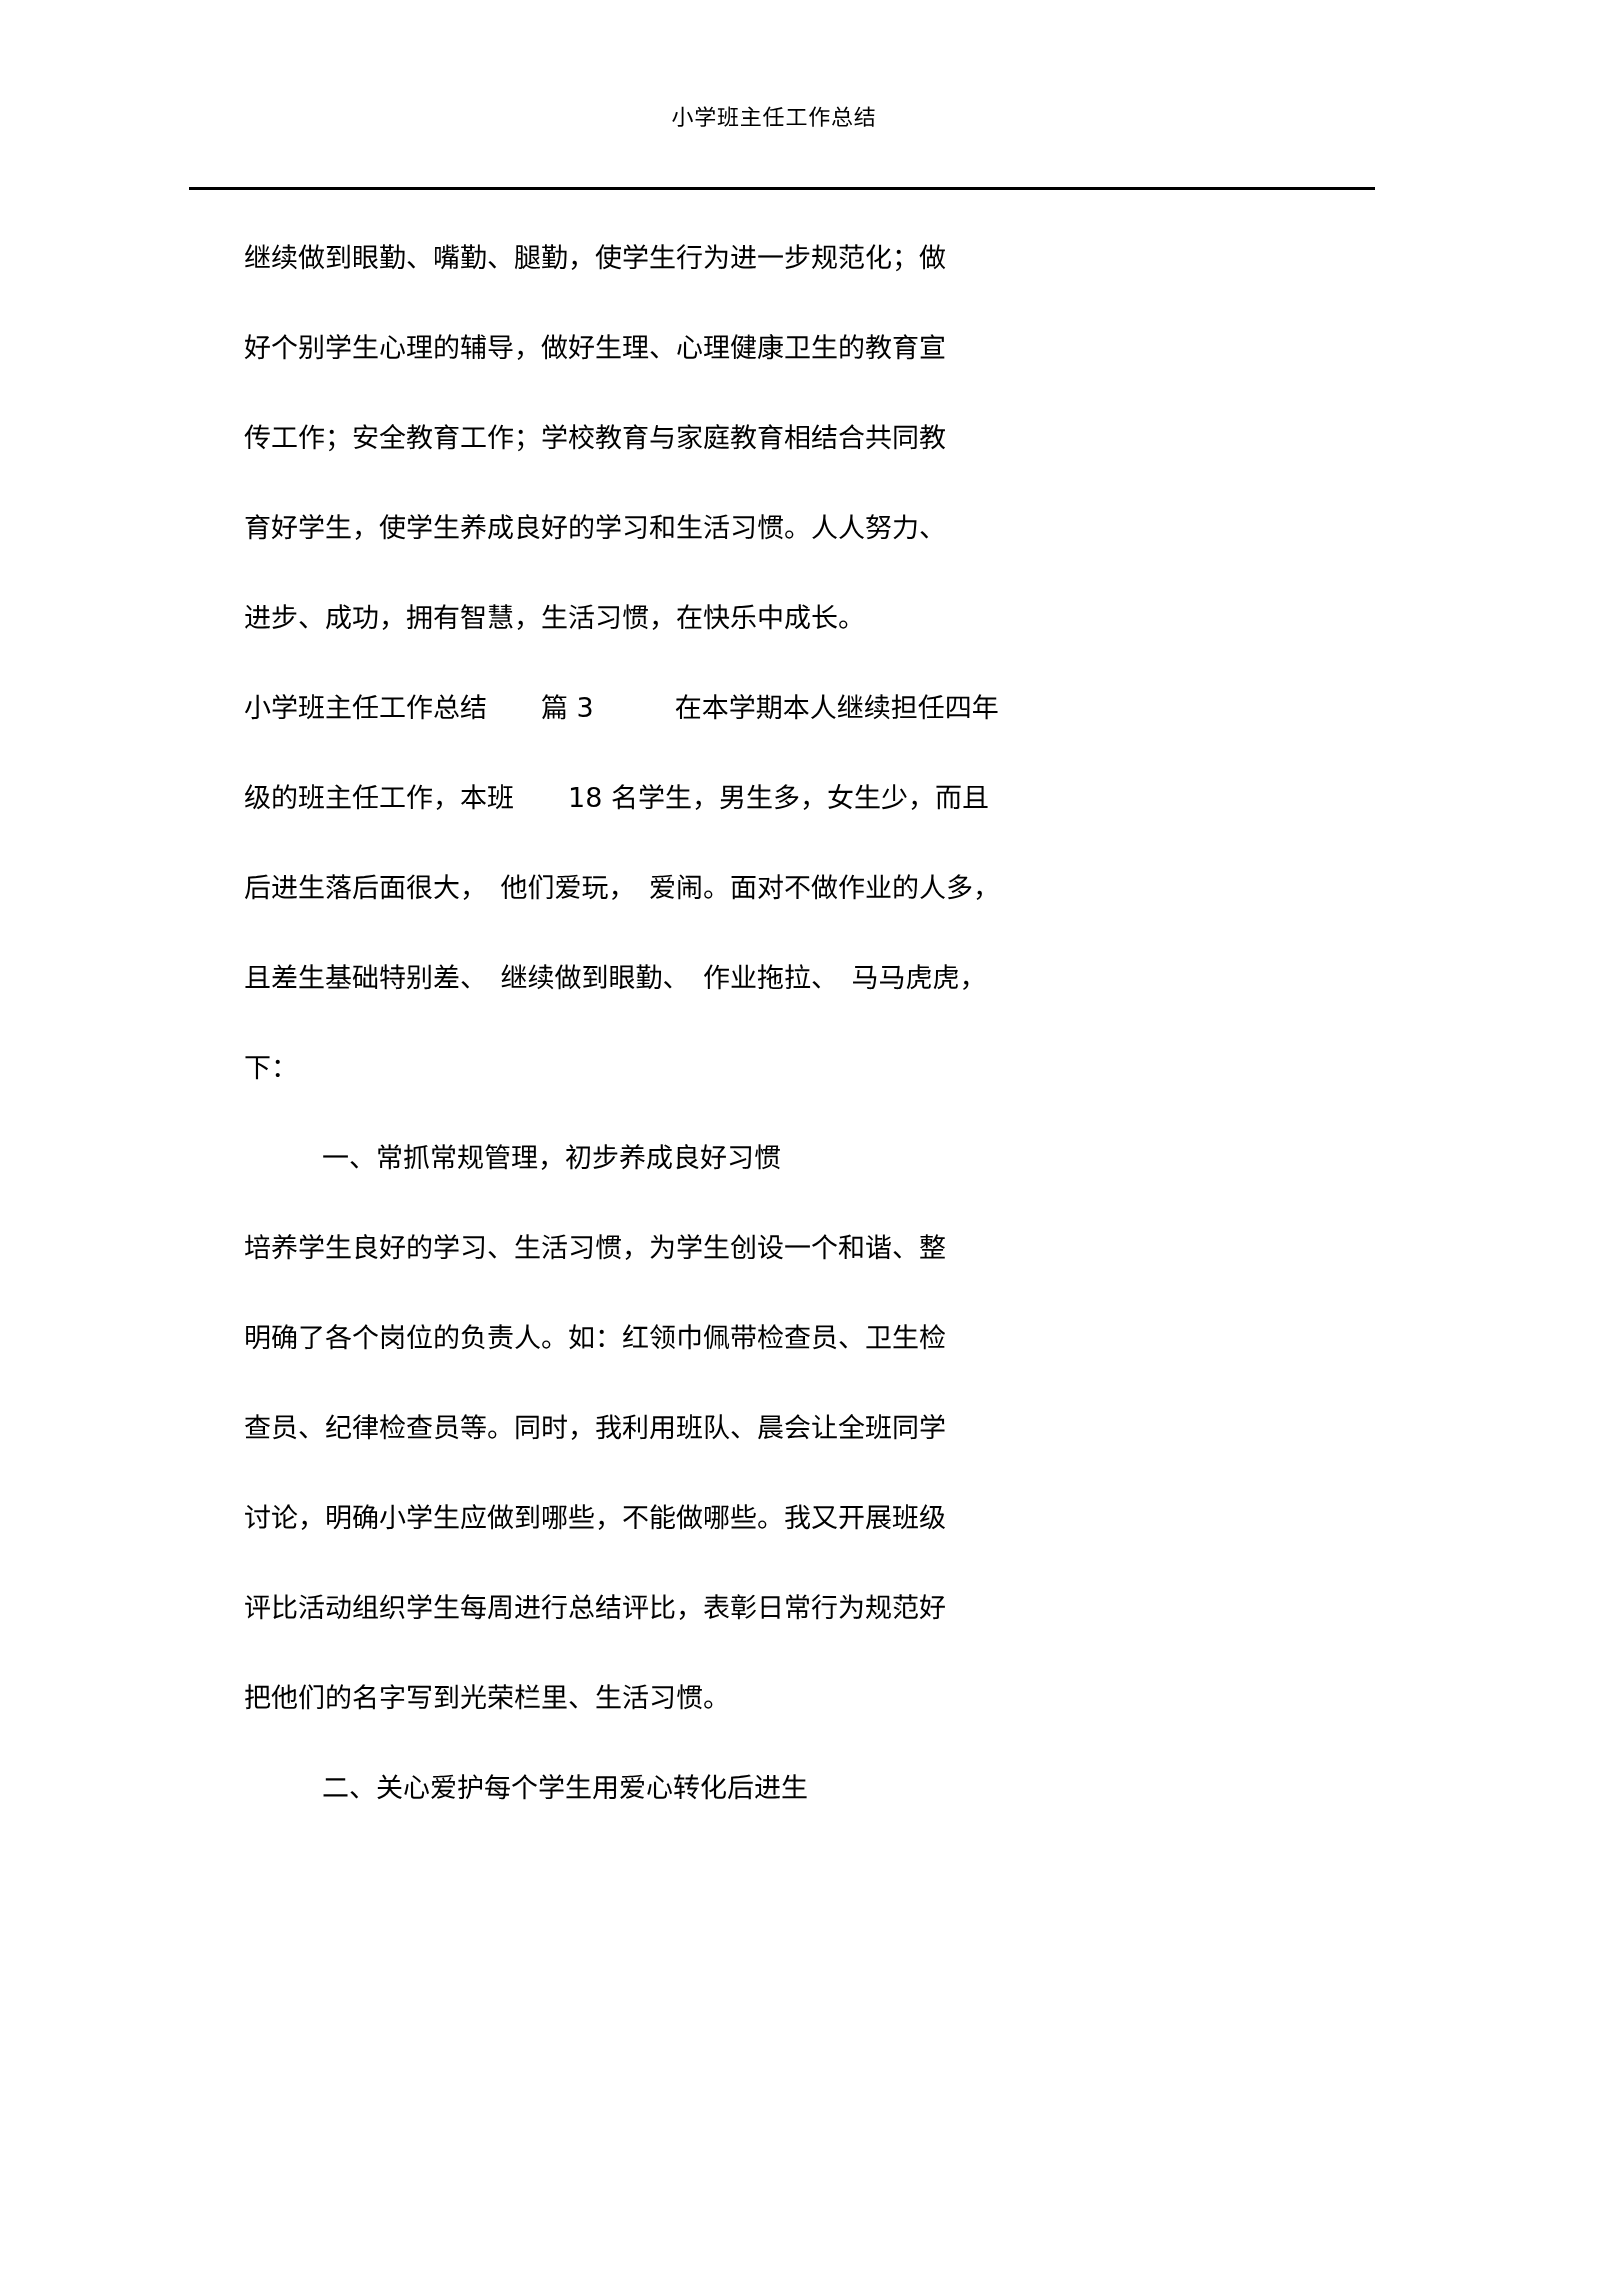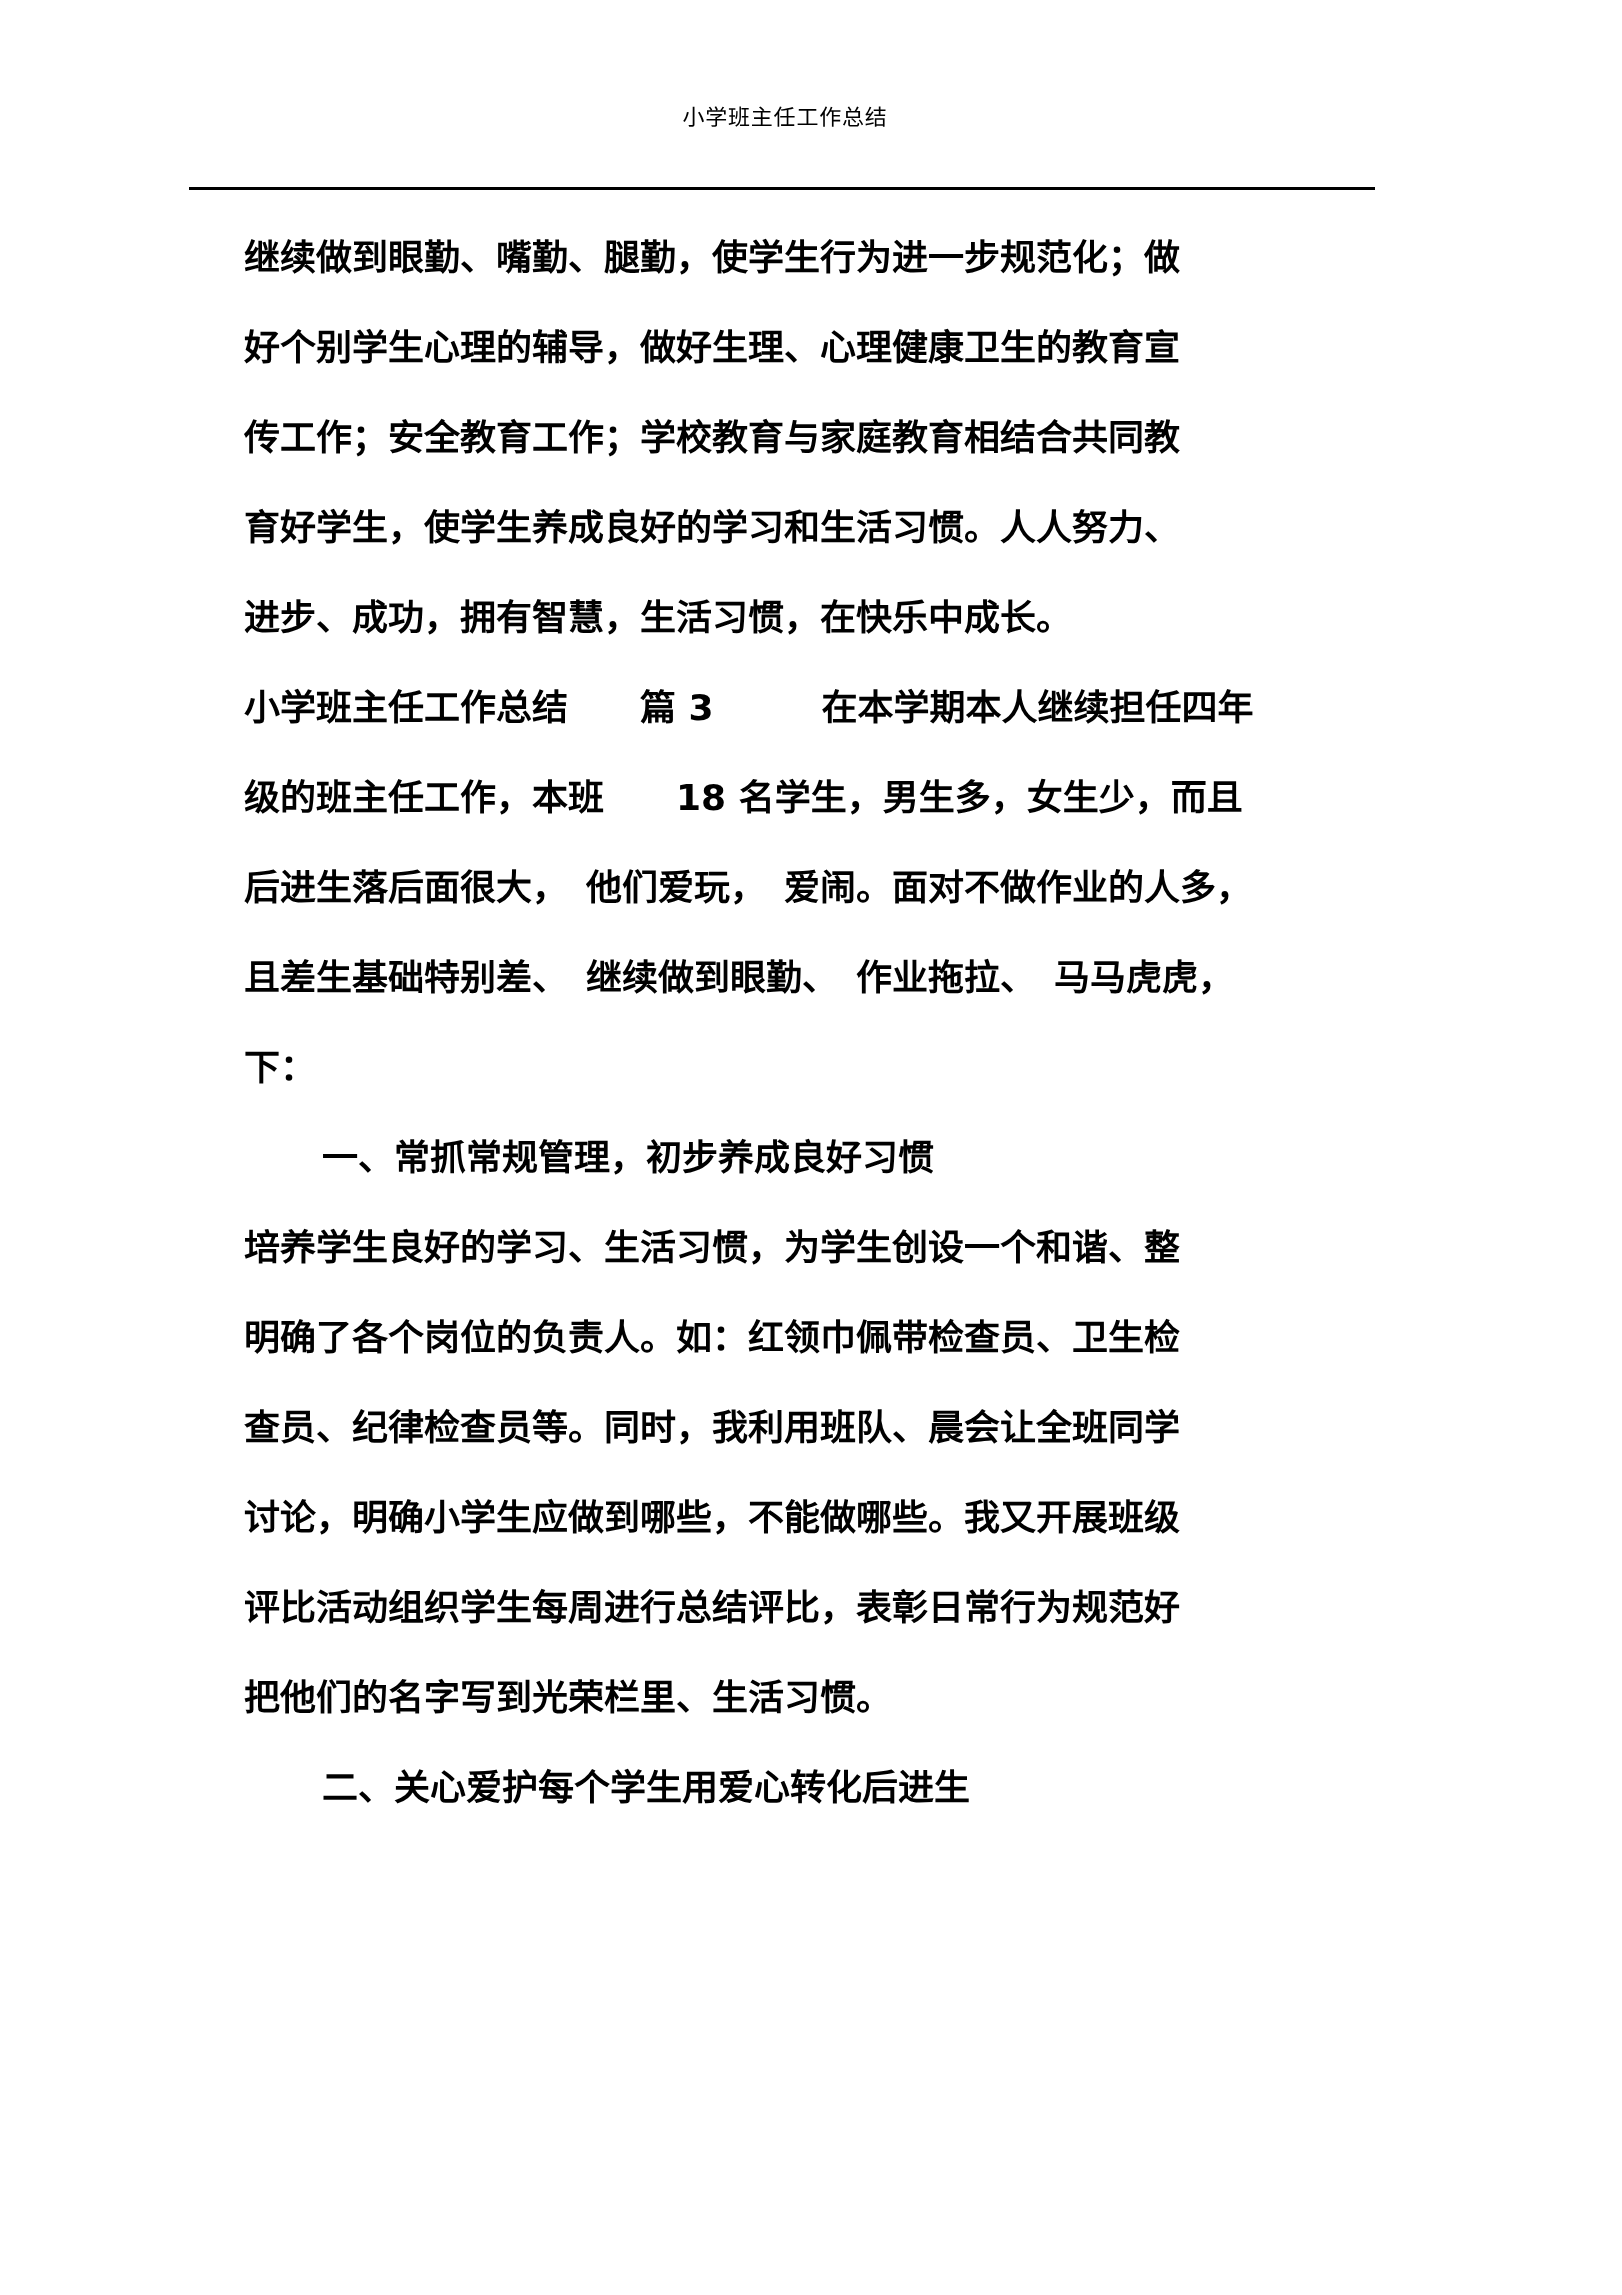--- a/index.html
+++ b/index.html
@@ -19,21 +19,21 @@
     margin: 0 auto;
     background: #ffffff;
     box-sizing: border-box;
     overflow: hidden;
   }
 
   
   .page-header {
     position: absolute;
     top: 104px;
-    left: 192px;
+    left: 181px;
     width: 1186px;
     text-align: center;
   }
   .page-header-title {
     display: inline-block;
     font-size: 22px;
     line-height: 28px;
     letter-spacing: 0.8px;
     font-weight: 400;
     color: #000000;
@@ -49,27 +49,27 @@
   }
 
   
   .body-block {
     position: absolute;
     top: 213px;
     left: 244px;
     width: 1140px;
   }
   .doc-line {
-    font-size: 36px;
+    font-size: 27px;
     line-height: 90px;
     height: 90px;
     color: #000000;
     white-space: pre;
     letter-spacing: 0px;
-    font-weight: 700;
+    font-weight: 400;
   }
   .doc-line.indent-2 { padding-left: 78px; }
 </style>
 </head>
 <body>
 
 <div class="page">
 
   <div class="page-header">
     <span class="page-header-title">小学班主任工作总结</span>

